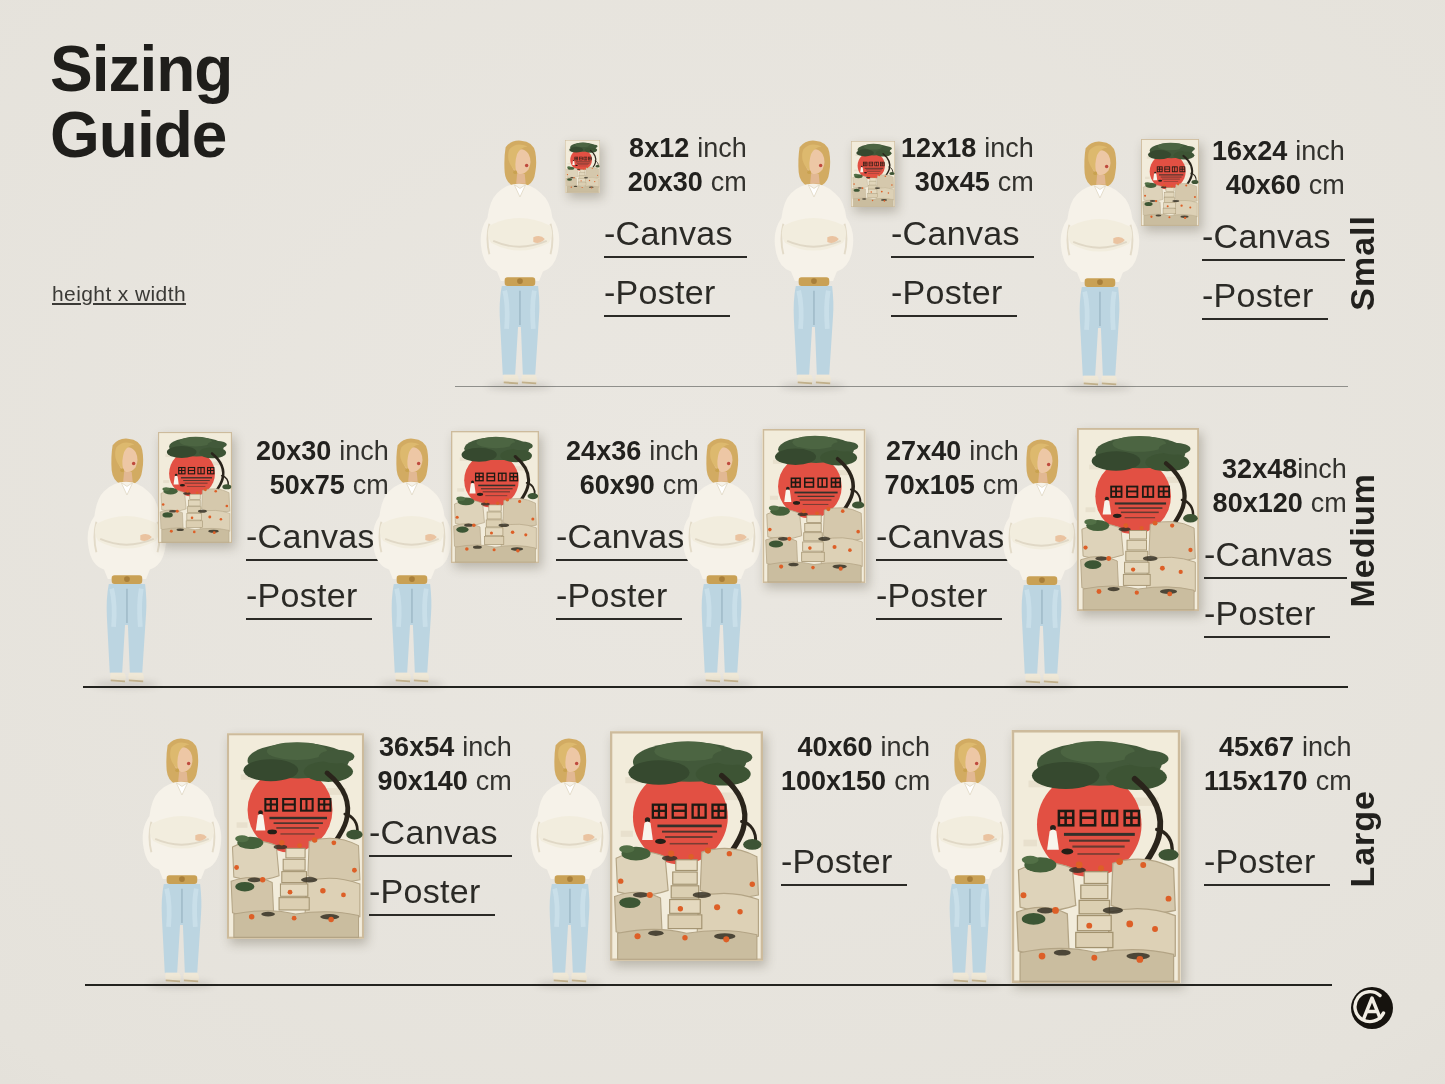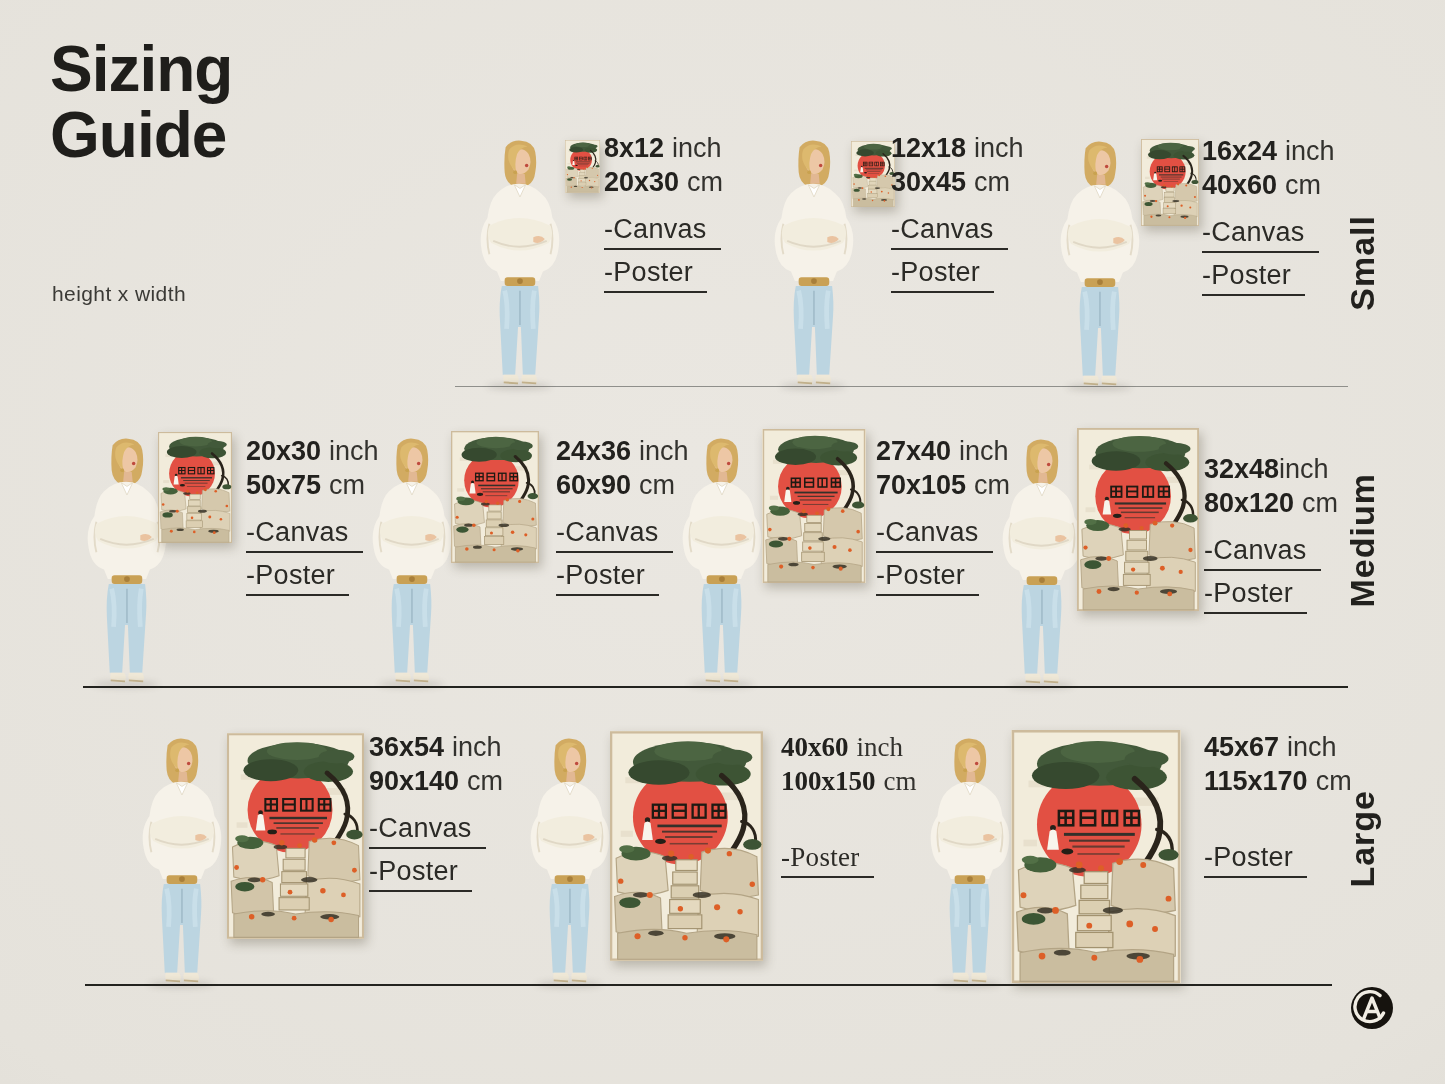--- a/index.html
+++ b/index.html
@@ -10,45 +10,45 @@
   }
   .title{
     position:absolute;left:50px;top:36px;width:280px;
     font-size:64px;line-height:66px;font-weight:800;letter-spacing:-1px;color:#1f1e1b;
   }
   .subtitle{
     position:absolute;left:52px;top:202px;width:240px;
     font-size:31px;line-height:38px;font-weight:500;color:#27261f;
   }
   .note{
-    position:absolute;left:52px;top:282px;font-size:21px;letter-spacing:.4px;color:#3b3a36;
+    position:absolute;left:52px;top:282px;font-size:21px;letter-spacing:.4px;color:#3b3a36;text-decoration:underline;
   }
   .row-label{
     position:absolute;writing-mode:vertical-rl;transform:rotate(180deg);
     font-size:34px;font-weight:700;letter-spacing:1px;color:#22211e;
   }
   .baseline{position:absolute;height:2px;background:#23231f;}
   .baseline.light{height:1px;background:#8f8f8b;}
   .woman{position:absolute;width:86px;height:250px;}
   .woman svg{width:100%;height:100%;display:block;}
   .woman::after{
     content:"";position:absolute;left:12%;bottom:-3px;width:76%;height:7px;
     background:rgba(40,35,25,.14);border-radius:50%;filter:blur(3px);
   }
   .poster{position:absolute;box-shadow:3px 5px 10px rgba(70,60,40,.28);background:#f2ecdb;}
   .poster svg{width:100%;height:100%;display:block;}
-  .card-text{position:absolute;}
+  .card-text{position:absolute;text-align:right;}
   .card-text .line{font-size:27px;line-height:34px;white-space:nowrap;color:#22211e;}
   .num{font-weight:700;}
   .unit{font-weight:400;margin-left:8px;color:#33322e;}
   .opts{margin-top:15px;}
   .opt{
-    display:block;width:max-content;font-size:27px;font-weight:500;color:#2b2a26;
+    display:block;width:max-content;font-size:34px;font-weight:500;color:#2b2a26;
     text-decoration:none;border-bottom:2px solid #2b2a26;padding:0 14px 3px 0;
-    margin-bottom:7px;letter-spacing:.3px;cursor:pointer;
+    margin-bottom:15px;letter-spacing:.3px;cursor:pointer;
   }
   .logo{position:absolute;left:1350px;top:986px;width:44px;height:44px;}
   .defs{position:absolute;width:0;height:0;overflow:hidden;}
 </style>
 </head>
 <body>
 
 <svg class="defs" aria-hidden="true">
   <defs>
     <symbol id="woman-figure" viewBox="0 0 90 260">
@@ -324,21 +324,21 @@
   <div class="woman" style="left:526px;top:735px;">
       <svg>
         <use href="#woman-figure"></use>
       </svg>
     </div>
   <div class="poster" style="left:610px;top:731px;width:153px;height:230px;">
       <svg>
         <use href="#poster-art"></use>
       </svg>
     </div>
-  <div class="card-text" style="left:781px;top:730px;font-family:Liberation Serif, serif;">
+  <div class="card-text" style="left:781px;top:730px;">
     <div class="line"><span class="num">40x60</span><span class="unit">inch</span></div>
     <div class="line"><span class="num">100x150</span><span class="unit">cm</span></div>
     <div class="opts" style="margin-top:44px;">
       <a class="opt">-Poster</a>
 
     </div>
   </div>
 
   <div class="woman" style="left:926px;top:735px;">
       <svg>

